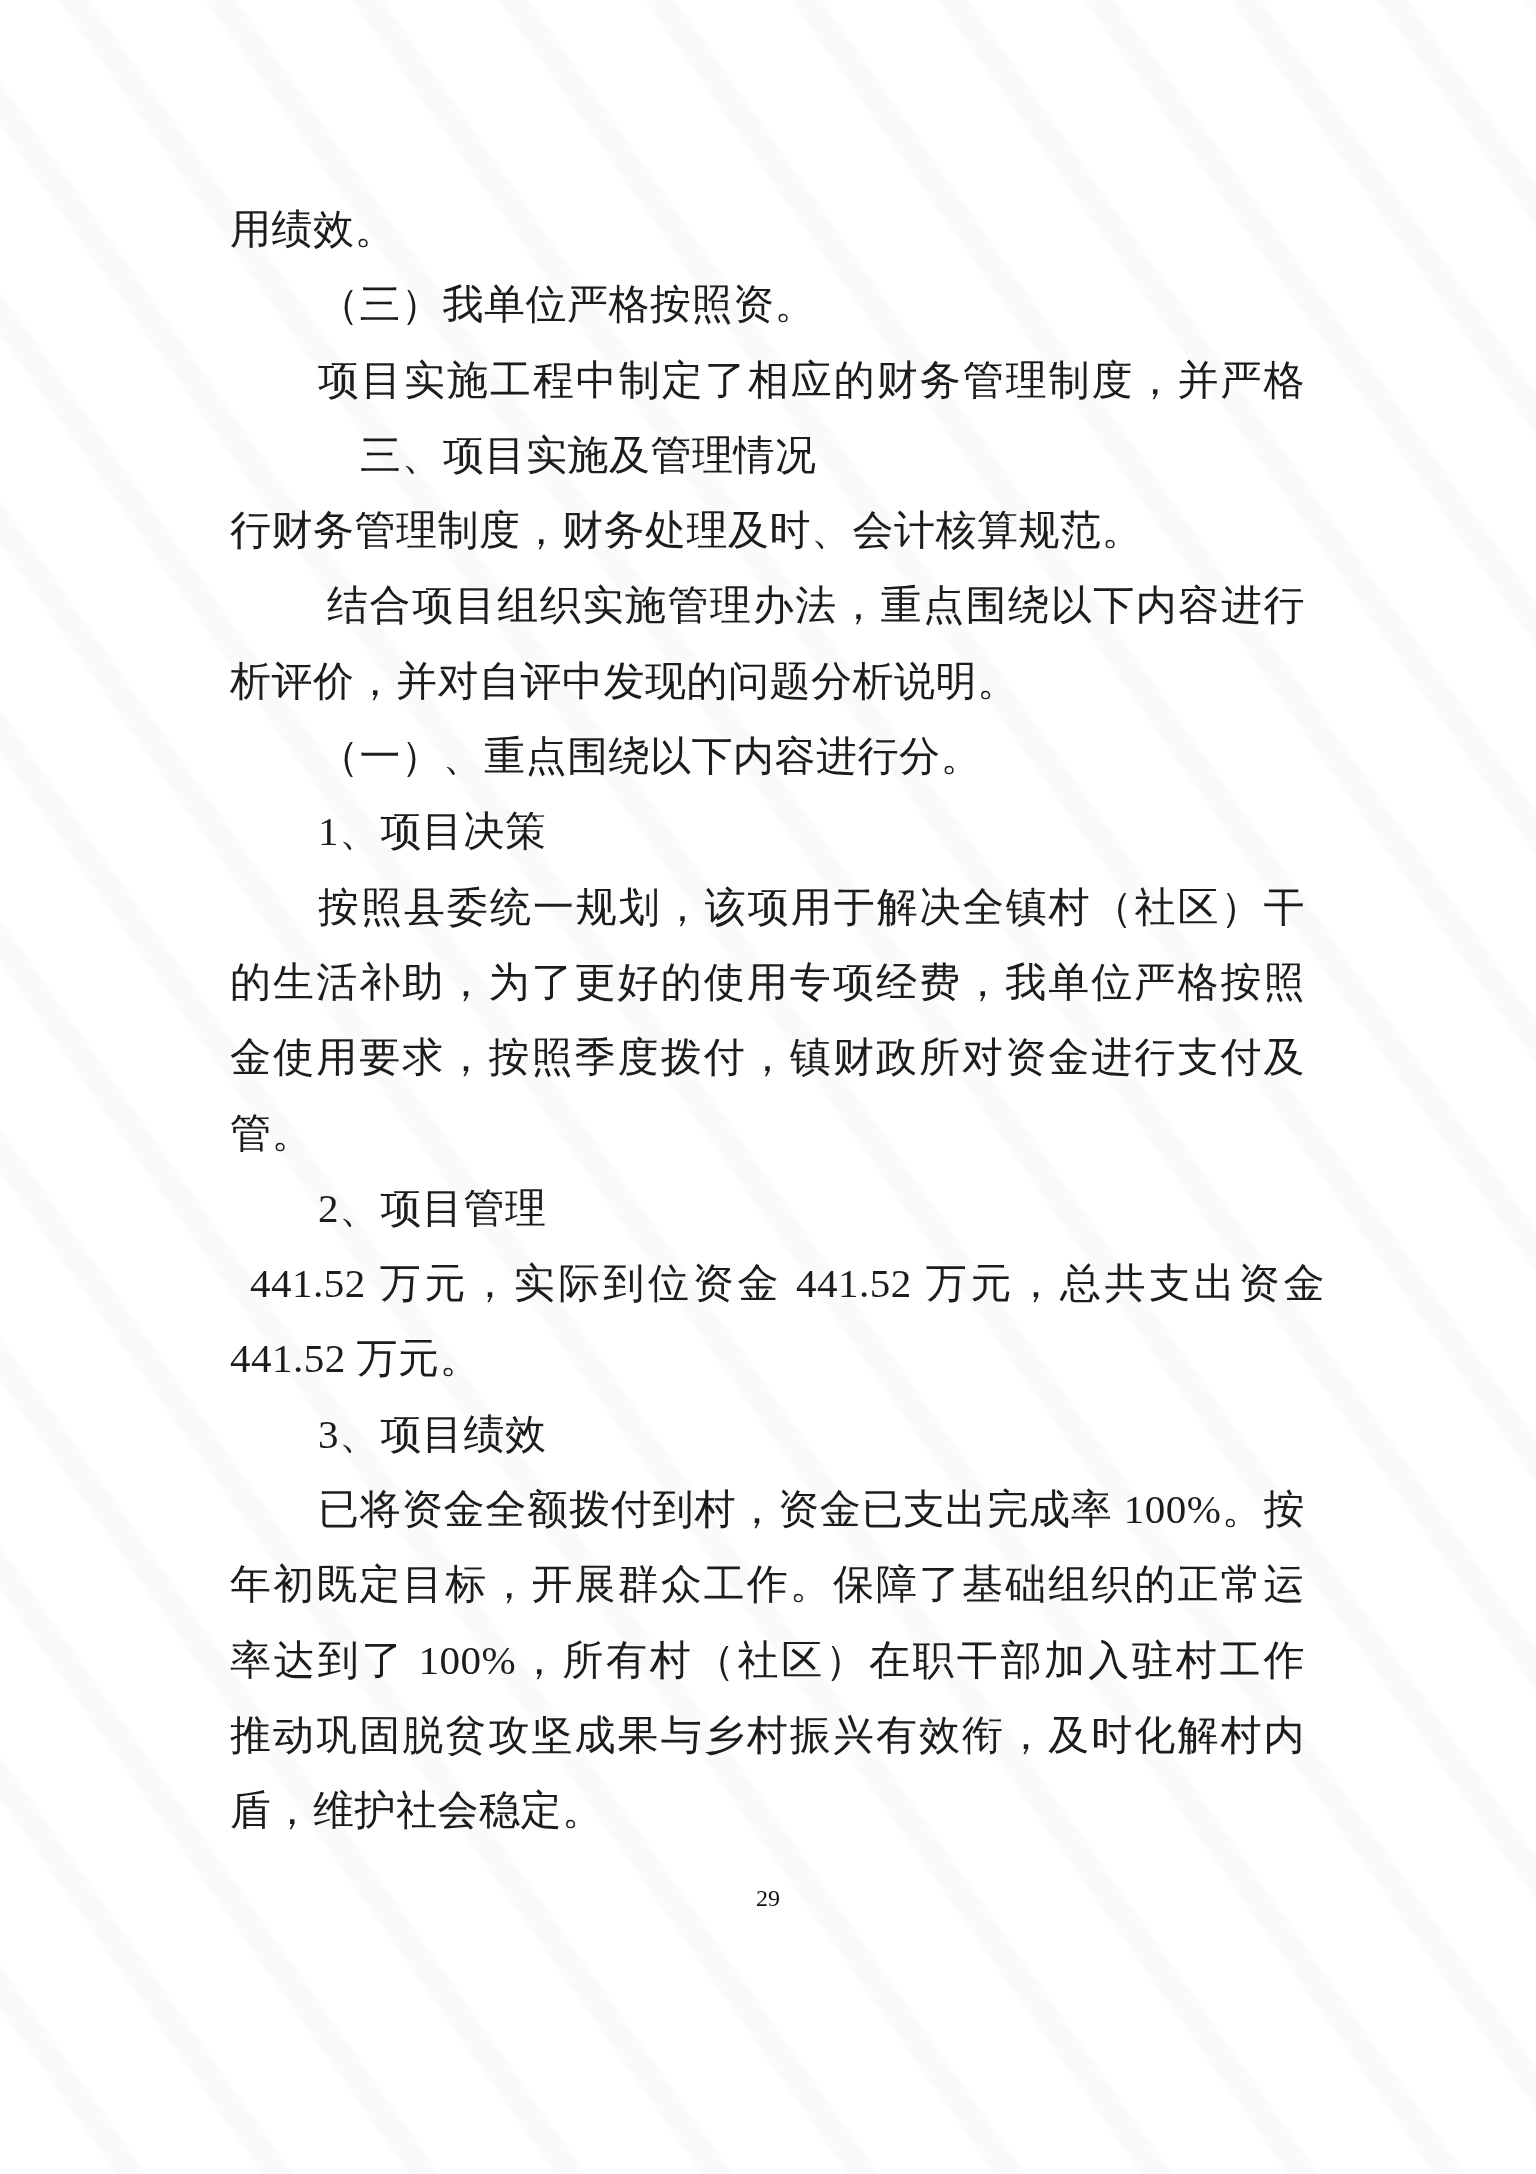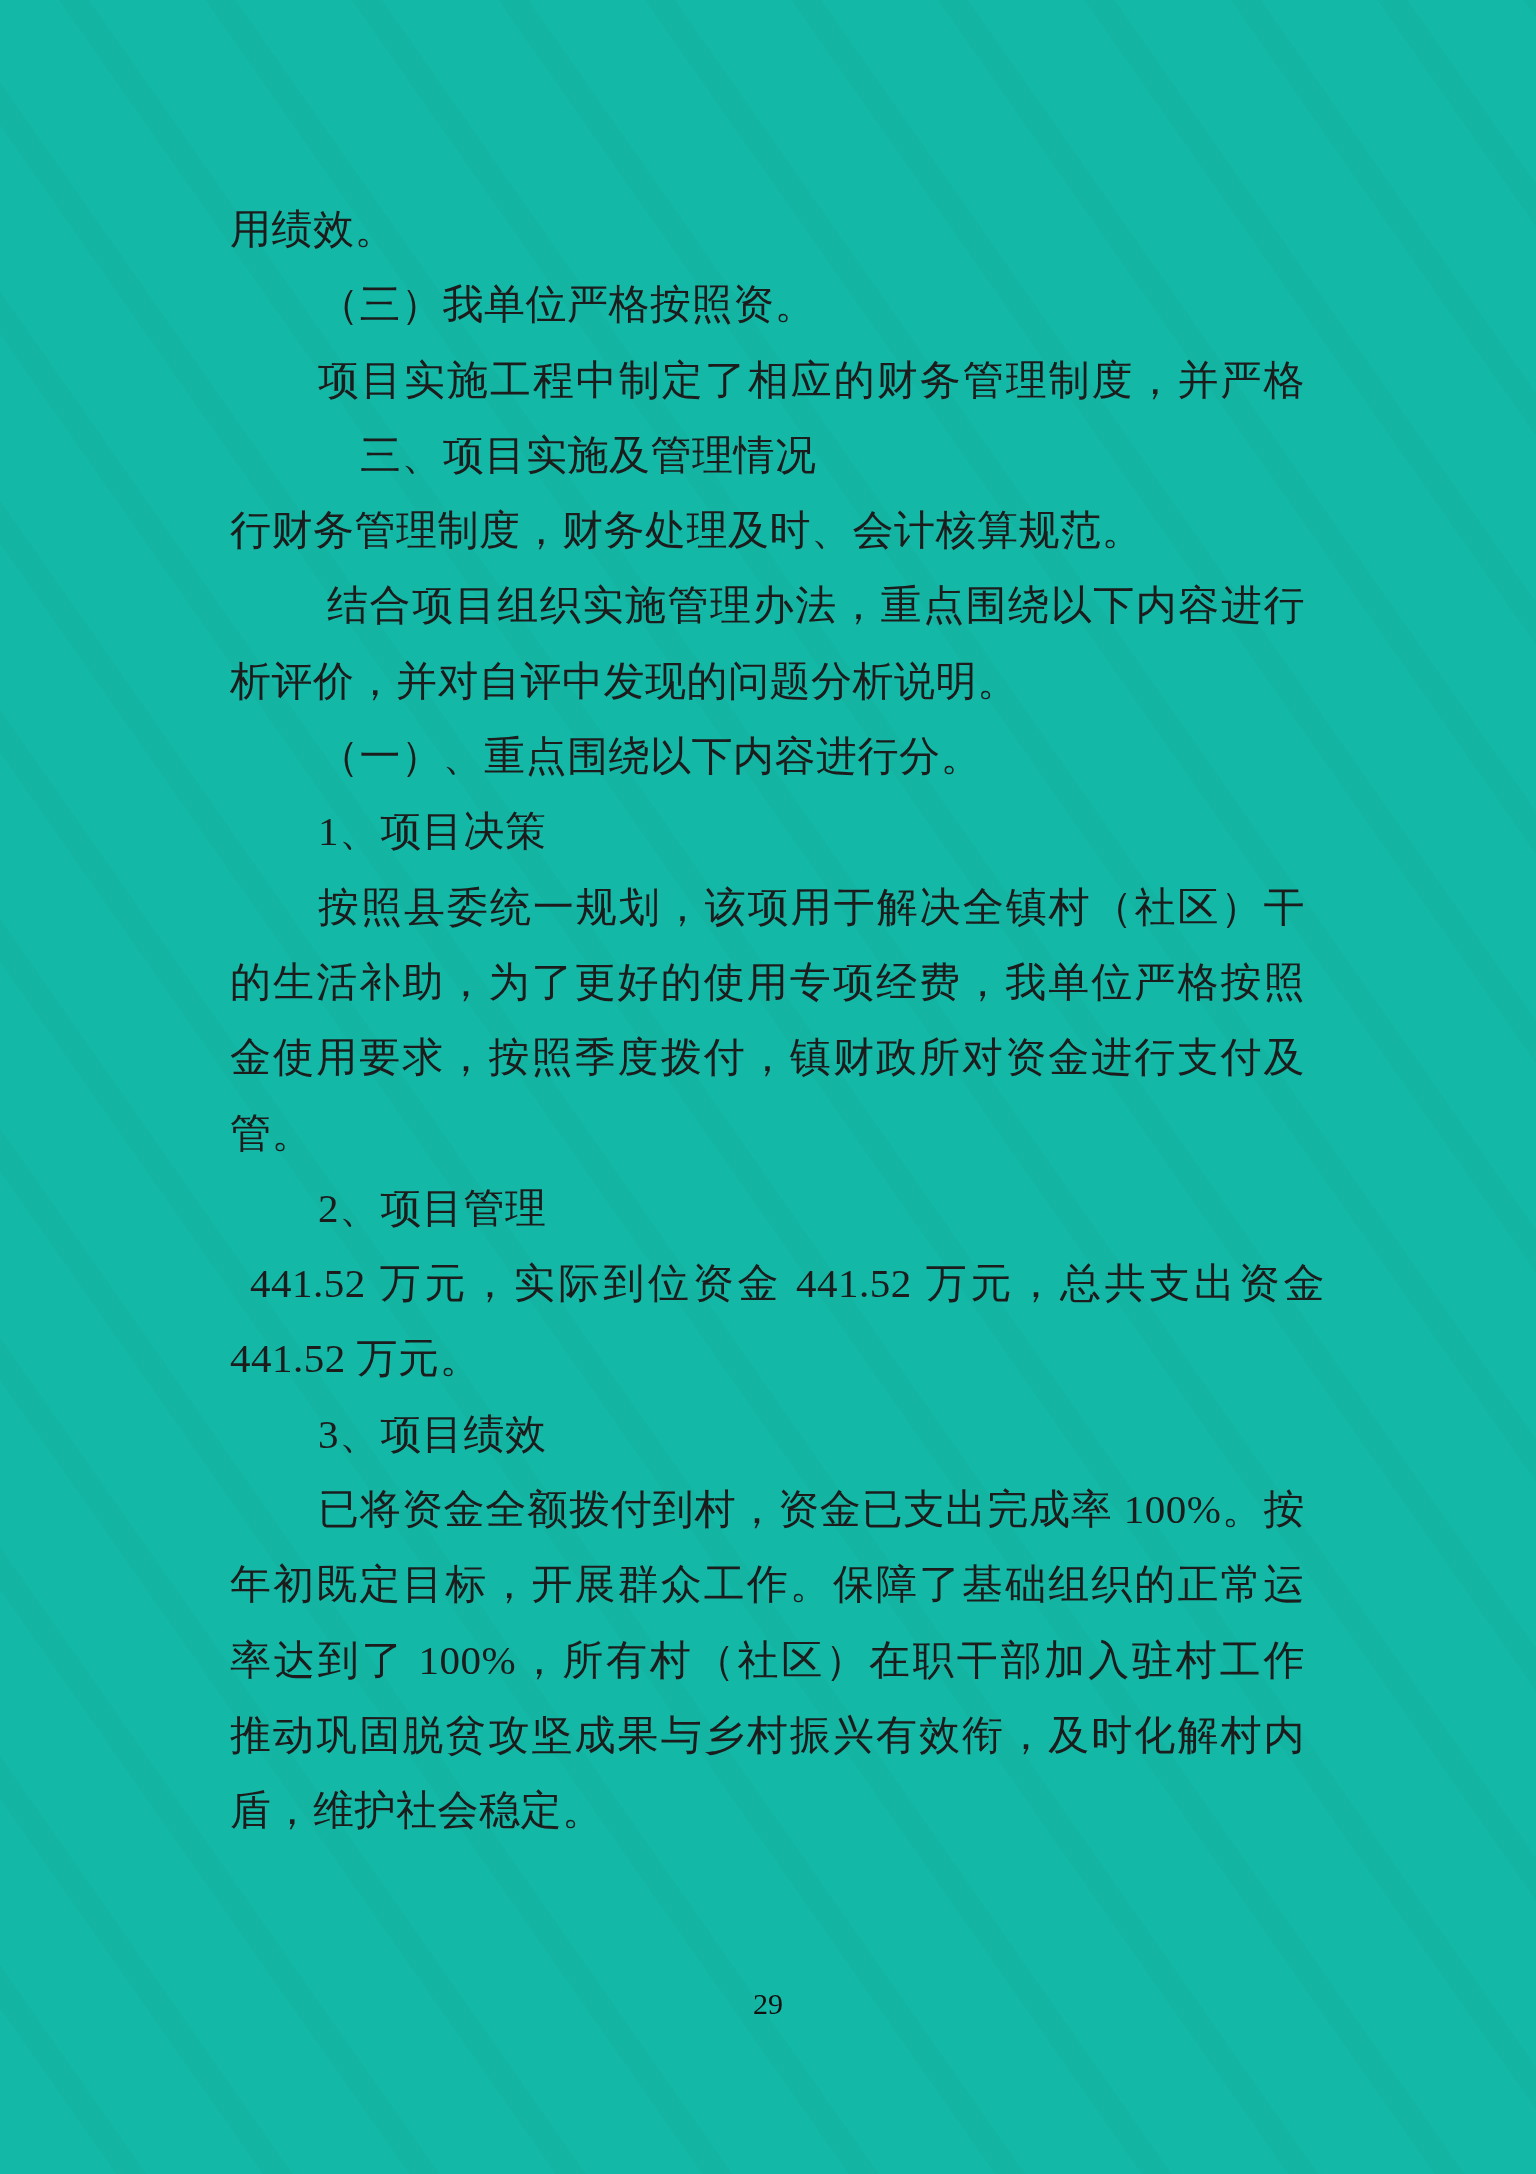--- a/index.html
+++ b/index.html
@@ -4,21 +4,21 @@
 <style>
   html, body {
     margin: 0;
     padding: 0;
     background: #e8e8e8;
   }
   .page {
     position: relative;
     width: 1536px;
     height: 2174px;
-    background: #14b8a6;
+    background: #ffffff;
     overflow: hidden;
     font-family: "Liberation Serif", "DejaVu Serif", serif;
     color: #1c1c1c;
   }
   
   .scan-texture {
     position: absolute;
     inset: 0;
     background: repeating-linear-gradient(
       55deg,
@@ -48,26 +48,26 @@
   .line.just {
     white-space: normal;
     text-align: justify;
     text-align-last: justify;
     text-justify: inter-character;
     overflow: hidden;
   }
   .page-number {
     position: absolute;
     left: 0;
-    top: 1984px;
+    top: 1878px;
     width: 1536px;
     height: 40px;
     line-height: 40px;
     text-align: center;
-    font-size: 30px;
+    font-size: 24px;
     color: #111111;
   }
 </style>
 </head>
 <body>
 
 <div class="page">
   <div class="scan-texture"></div>
   <div class="doc-text">
       <div class="line" style="padding-left: 0px;">用绩效。</div>

